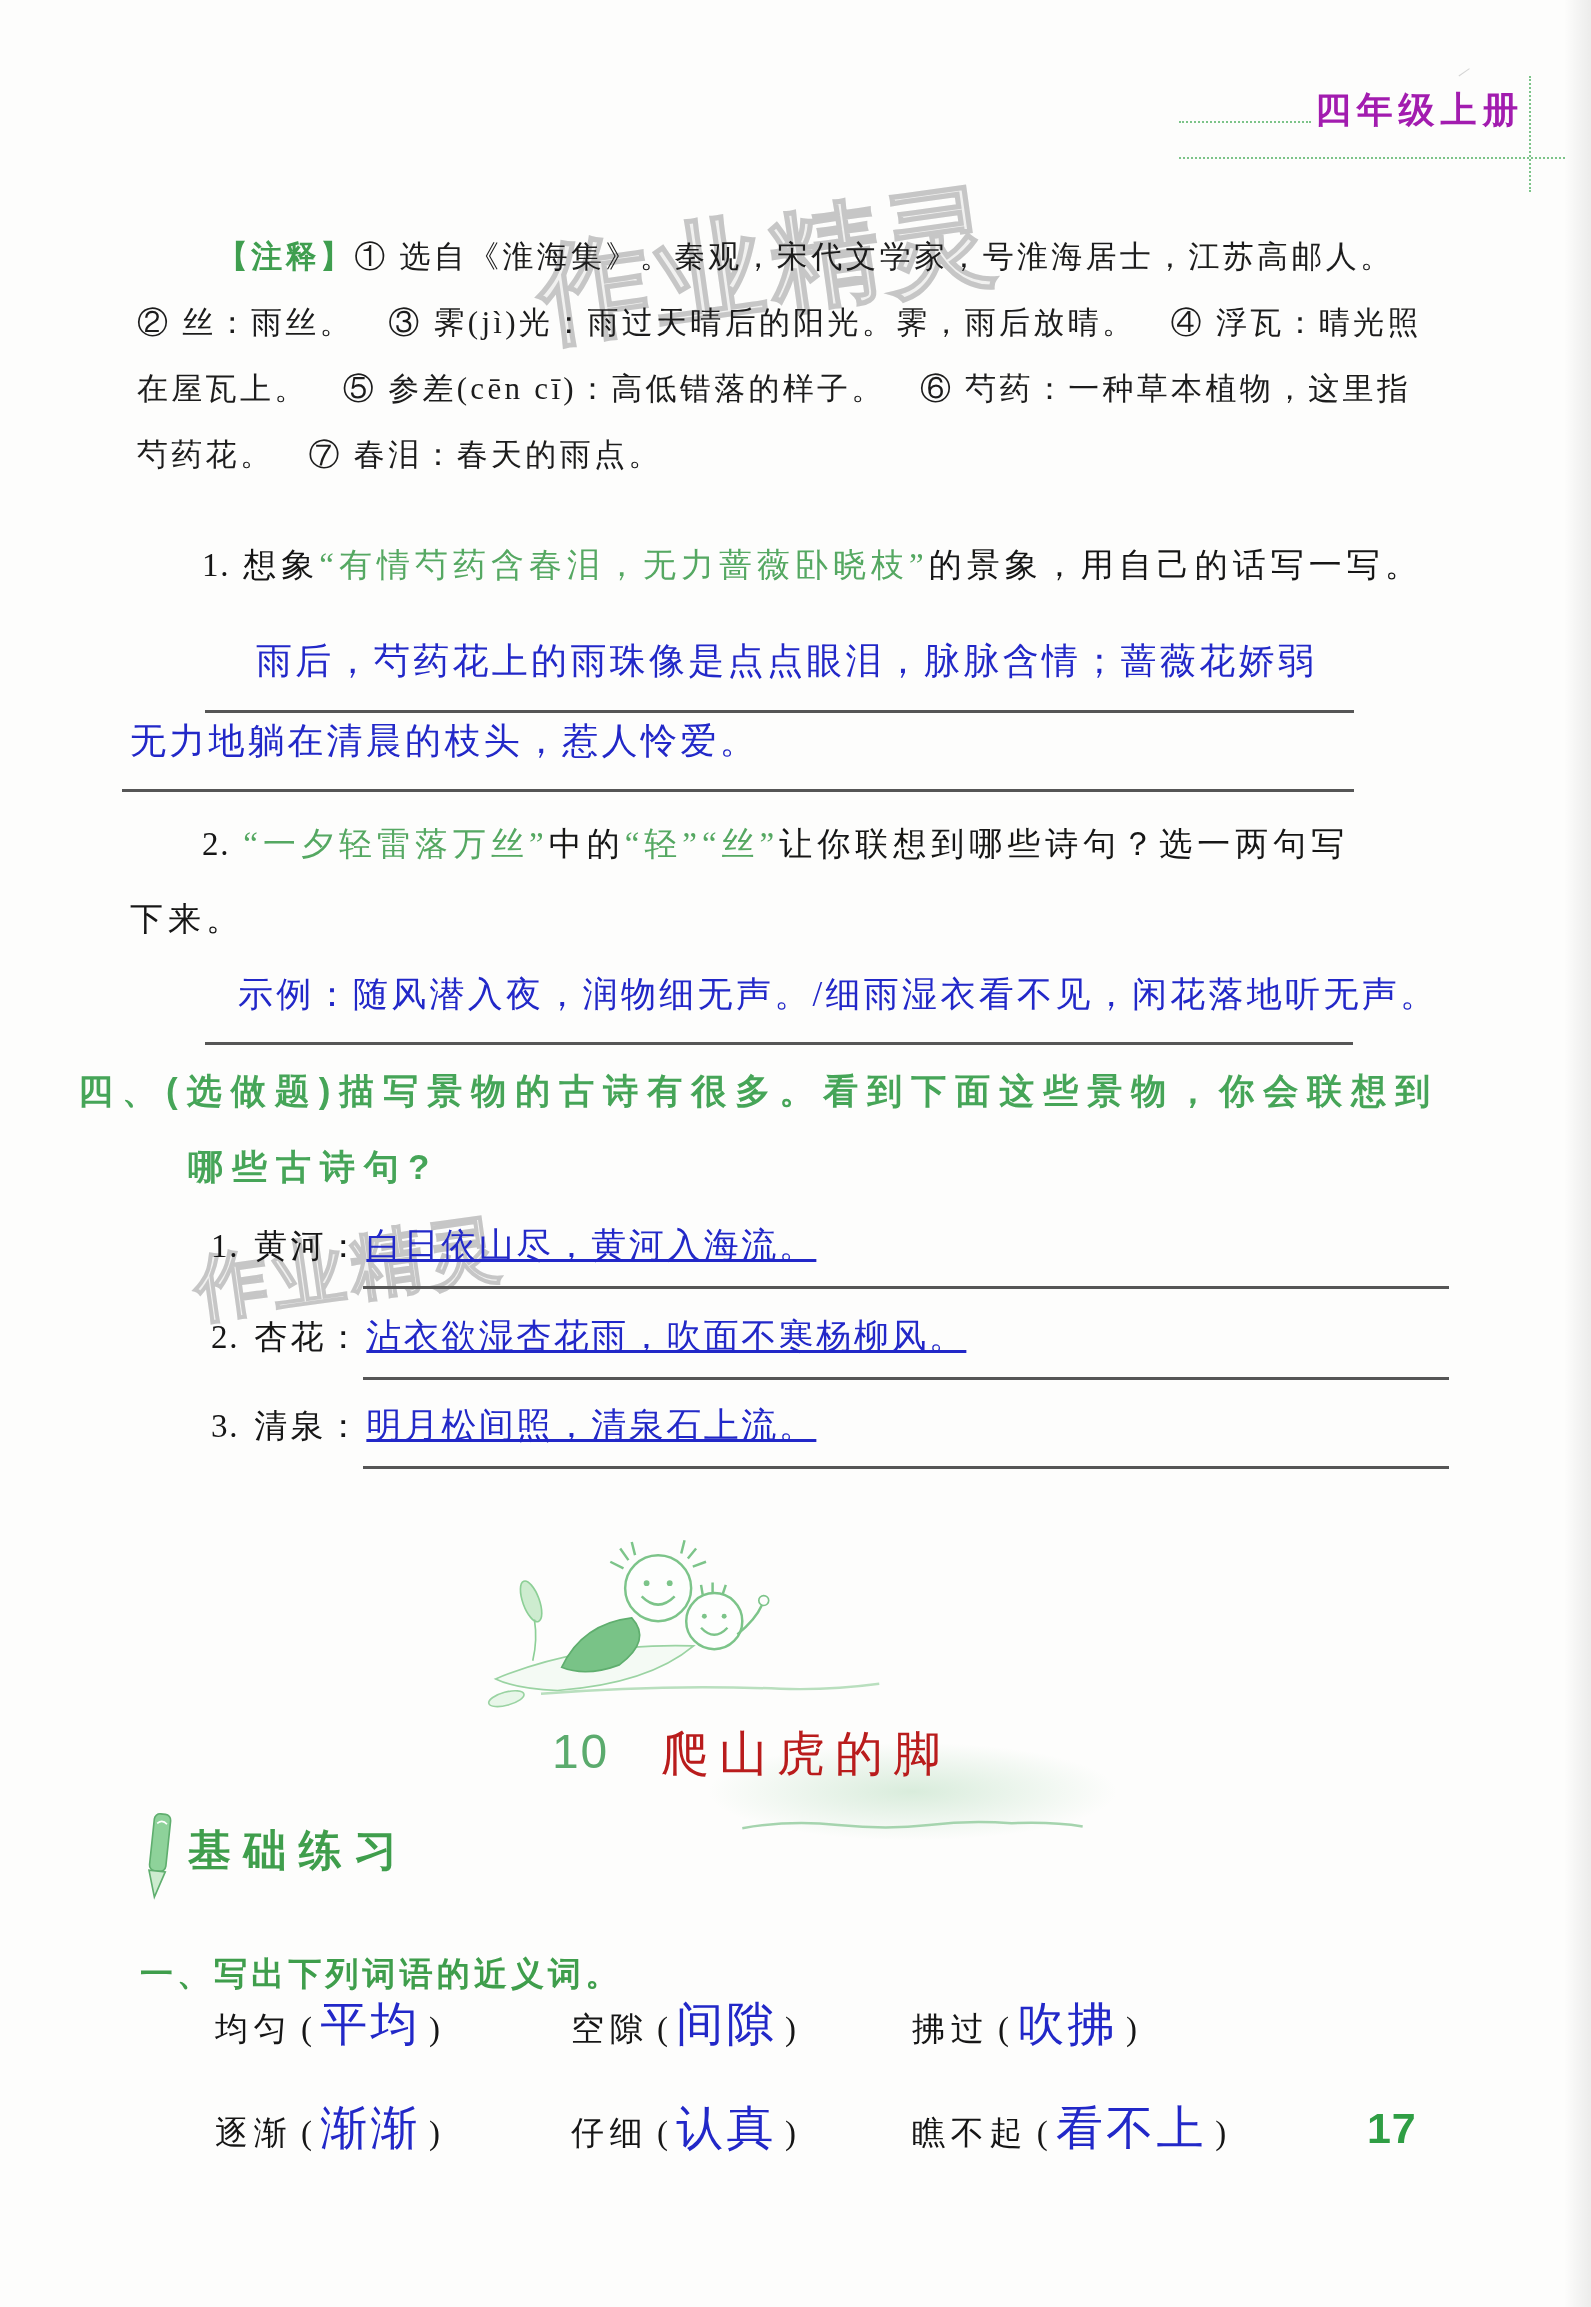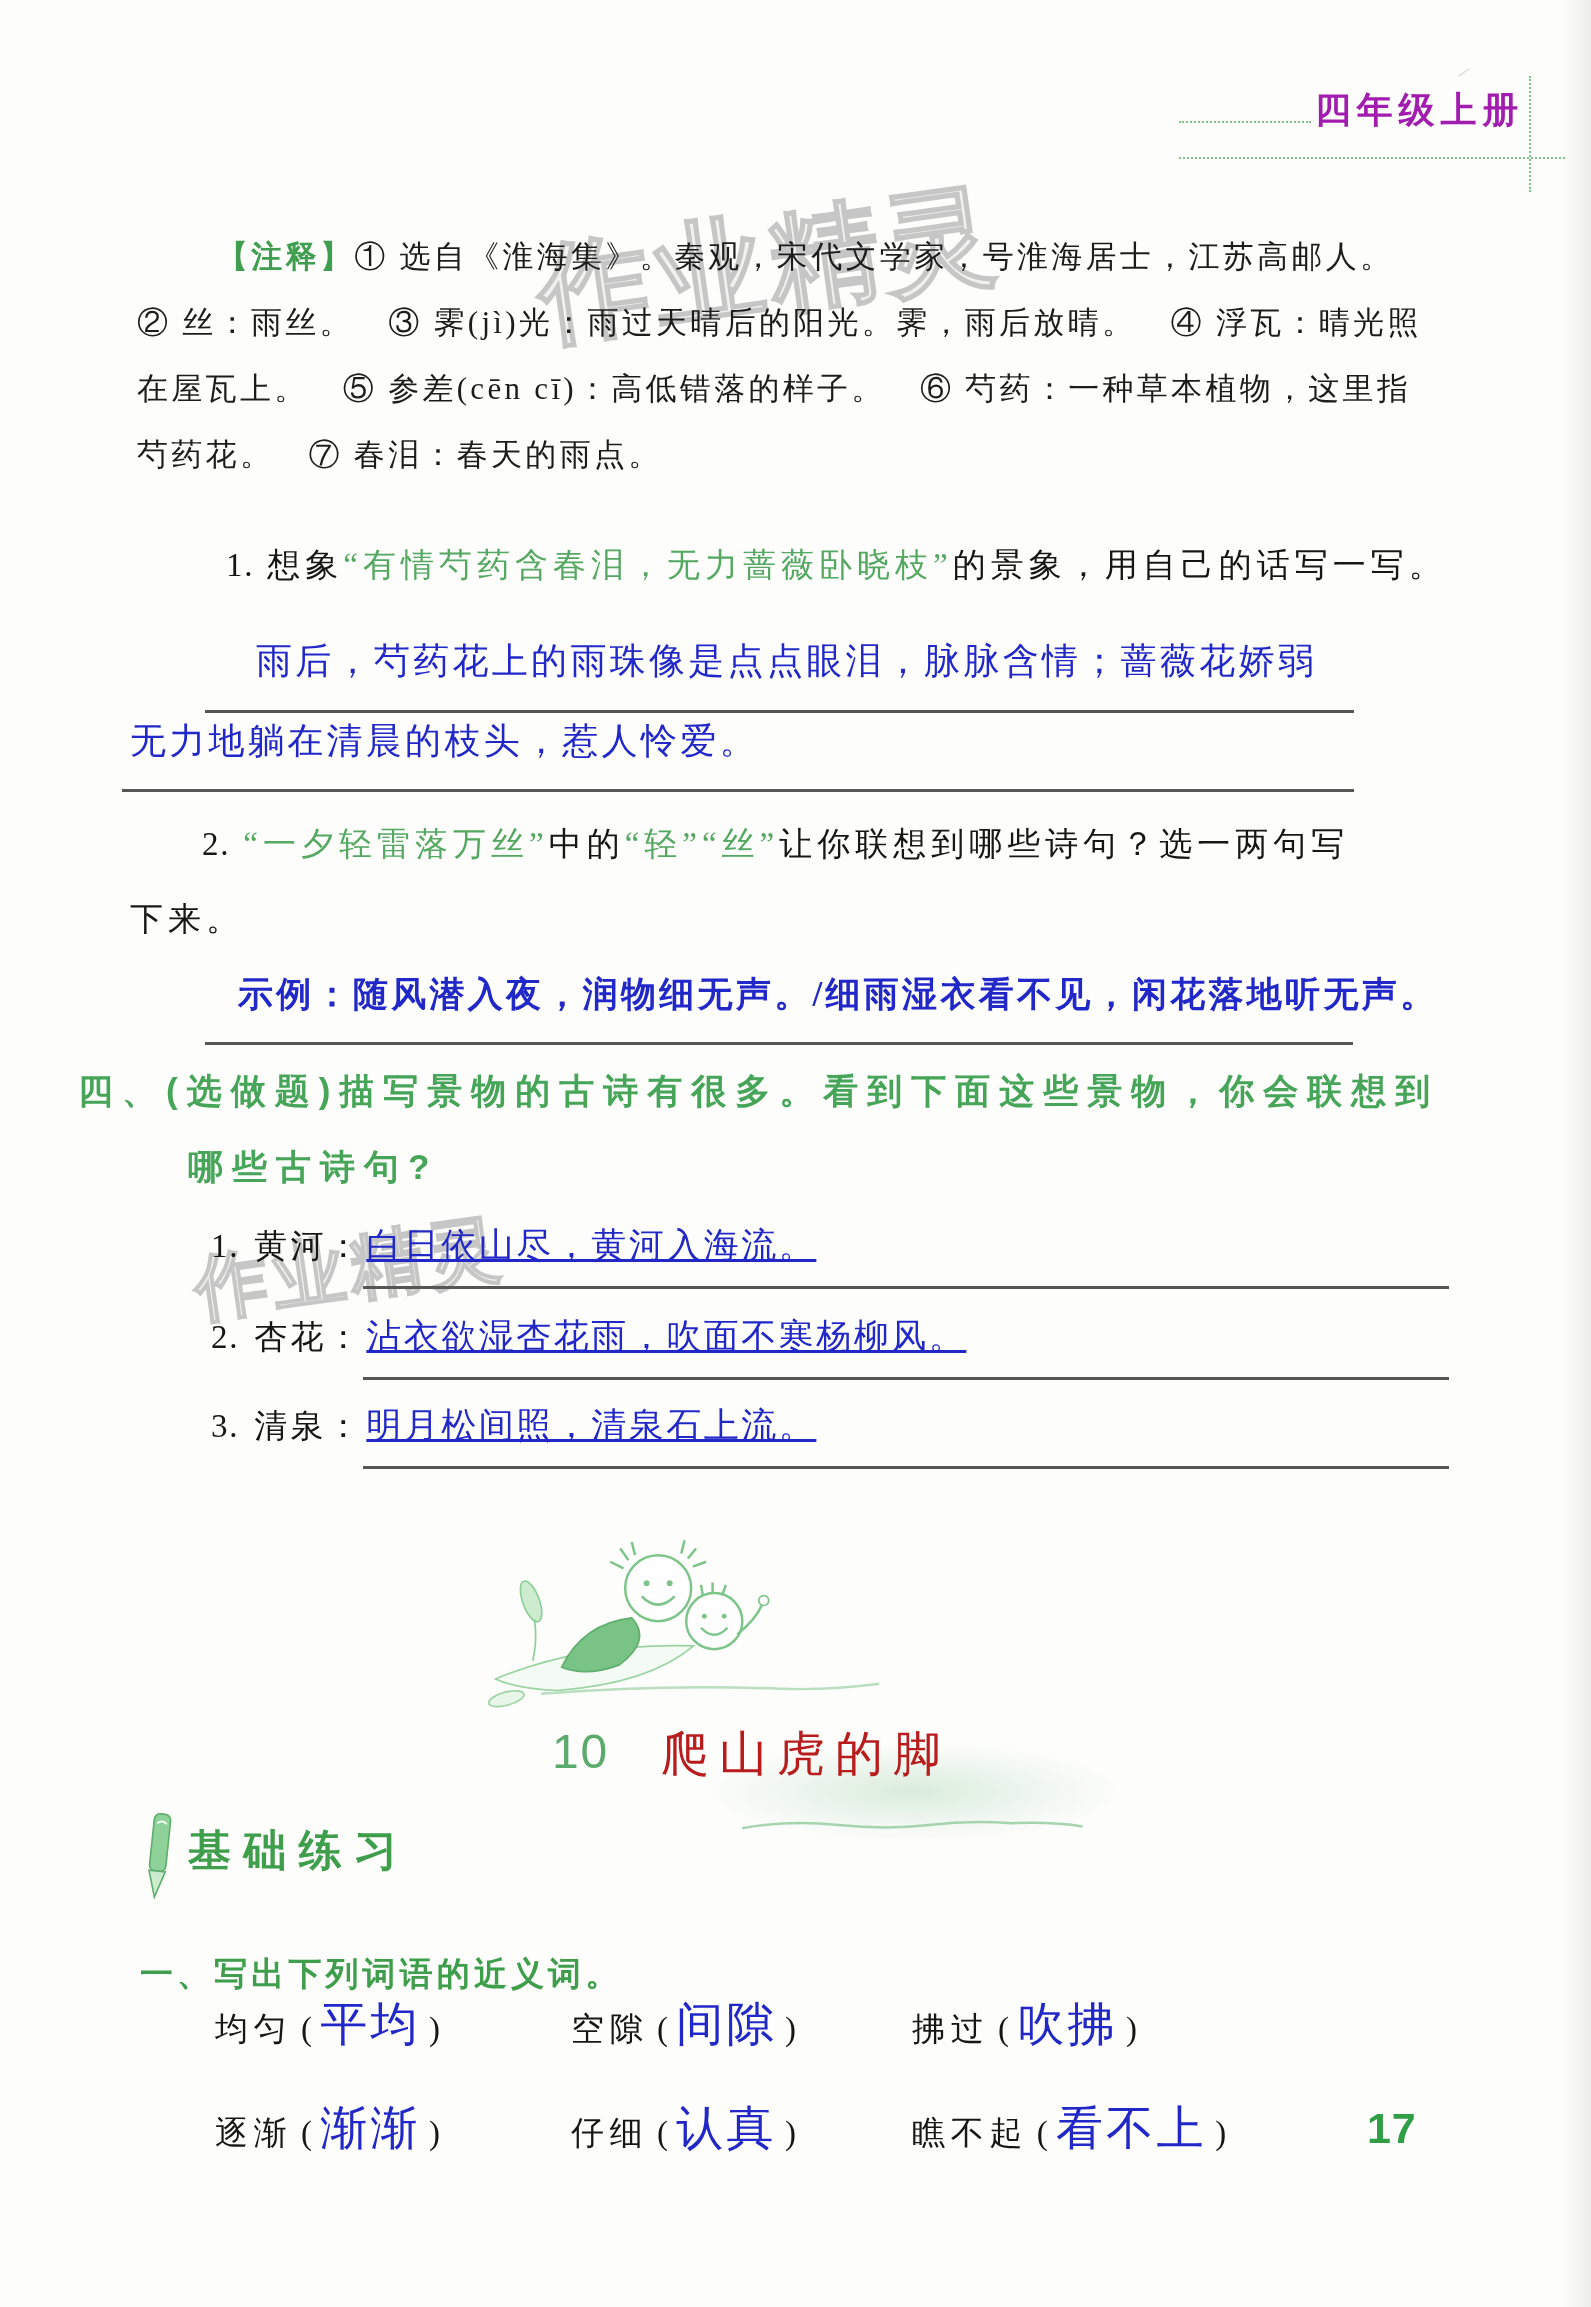--- a/index.html
+++ b/index.html
@@ -76,33 +76,33 @@
   <div class="stray" style="left:1460px;top:71px;"></div>
 
   <div class="wm" style="left:537px;top:190px;font-size:111px;">作业精灵</div>
   <div class="wm" style="left:194px;top:1220px;font-size:73px;">作业精灵</div>
 
   <div class="note" style="left:217px;top:236px;"><span class="note-label">【注释】</span><span>① 选自《淮海集》。秦观，宋代文学家，号淮海居士，江苏高邮人。</span></div>
   <div class="note" style="left:137px;top:302px;">② 丝：雨丝。　③ 霁(jì)光：雨过天晴后的阳光。霁，雨后放晴。　④ 浮瓦：晴光照</div>
   <div class="note" style="left:137px;top:368px;">在屋瓦上。　⑤ 参差(cēn cī)：高低错落的样子。　⑥ 芍药：一种草本植物，这里指</div>
   <div class="note" style="left:137px;top:434px;">芍药花。　⑦ 春泪：春天的雨点。</div>
 
-  <div class="q" style="left:202px;top:543px;margin-left:24px;">
+  <div class="q" style="left:202px;top:543px;">
     <span class="qnum">1.</span><span>想象</span><span class="qgreen">“有情芍药含春泪，无力蔷薇卧晓枝”</span><span>的景象，用自己的话写一写。</span>
   </div>
   <div class="blue" style="left:256px;top:637px;">雨后，芍药花上的雨珠像是点点眼泪，脉脉含情；蔷薇花娇弱</div>
   <div class="rule" style="left:205px;top:710px;width:1149px;"></div>
   <div class="blue" style="left:130px;top:717px;">无力地躺在清晨的枝头，惹人怜爱。</div>
   <div class="rule" style="left:122px;top:789px;width:1232px;"></div>
 
   <div class="q" style="left:202px;top:822px;">
     <span class="qnum">2.</span><span class="qgreen">“一夕轻雷落万丝”</span><span>中的</span><span class="qgreen">“轻”“丝”</span><span>让你联想到哪些诗句？选一两句写</span>
   </div>
   <div class="q" style="left:130px;top:897px;">下来。</div>
-  <div class="blue" style="left:238px;top:971px;font-size:35px;font-weight:bold;">示例：随风潜入夜，润物细无声。/细雨湿衣看不见，闲花落地听无声。</div>
+  <div class="blue" style="left:238px;top:971px;font-size:35px;">示例：随风潜入夜，润物细无声。/细雨湿衣看不见，闲花落地听无声。</div>
   <div class="rule" style="left:205px;top:1042px;width:1148px;"></div>
 
   <div class="sec-heading" style="left:78px;top:1068px;">四、(选做题)描写景物的古诗有很多。看到下面这些景物，你会联想到</div>
   <div class="sec-heading" style="left:188px;top:1144px;">哪些古诗句?</div>
 
   <div class="item" style="left:211px;top:1222px;">
     <span class="inum">1.</span><span class="iword">黄河：</span><span class="iblue">白日依山尽，黄河入海流。</span>
   </div>
   <div class="rule" style="left:363px;top:1286px;width:1086px;"></div>
 

